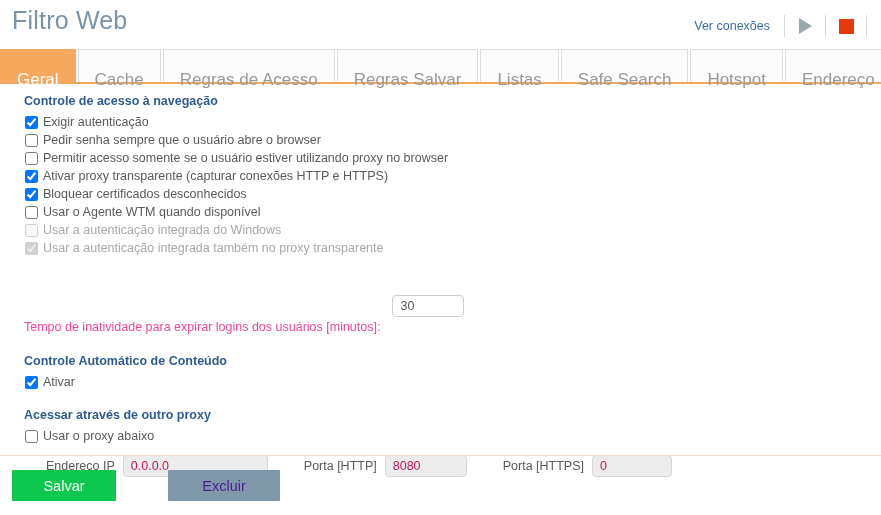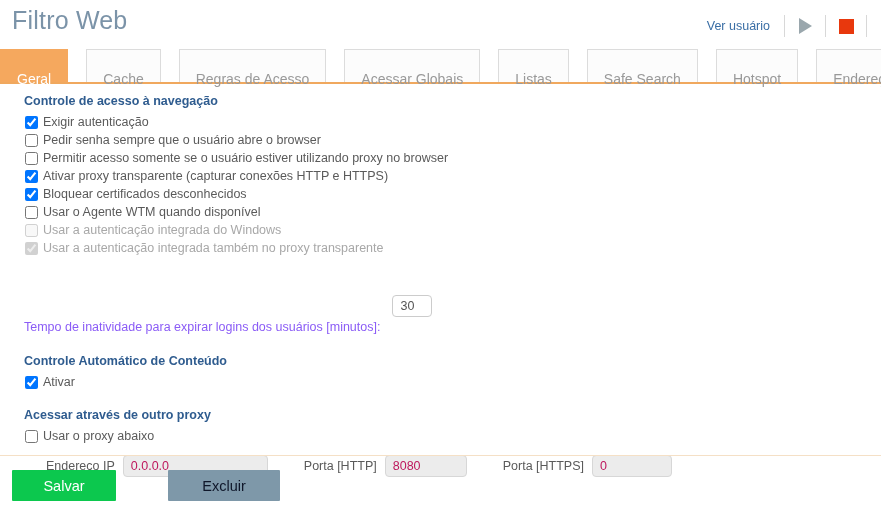--- a/index.html
+++ b/index.html
@@ -73,26 +73,26 @@
     display: flex;
     align-items: flex-end;
     height: 32px;
     border-bottom: 2px solid #f0a85e;
     padding-left: 0;
   }
   .tab {
     height: 28px;
     line-height: 27px;
     padding: 16px 16px;
-    font-size: 14px;
+    font-size: 17px;
     color: #999999;
     background: #fcfcfc;
     border: 1px solid #dcdcdc;
     border-bottom: none;
-    margin-right: 18px;
+    margin-right: 2px;
     cursor: pointer;
     white-space: nowrap;
     text-align: center;
   }
   .tab.active {
     background: #f5a85e;
     border-color: #f5a85e;
     color: #ffffff;
   }
 
@@ -129,41 +129,41 @@
   .chk-row.disabled input[type=checkbox] { cursor: default; }
 
   .timeout-row {
     display: flex;
     align-items: center;
     margin-top: 22px;
     margin-bottom: 20px;
   }
   .timeout-row .lbl {
     font-size: 12.5px;
-    color: #8b5cf6;
+    color: #ec4899;
     margin-right: 12px;
     margin-top: 43px;
   }
   .txt-input {
     height: 22px;
     border: 1px solid #cccccc;
     border-radius: 4px;
     background: #ffffff;
     font-size: 12.5px;
     color: #555555;
     padding: 0 7px;
     font-family: "Liberation Sans", sans-serif;
     outline: none;
   }
   .txt-input:disabled {
     background: #ececec;
     color: #be185d;
     border-color: #d7d7d7;
   }
-  #timeout-field { width: 40px; }
+  #timeout-field { width: 72px; }
   .gap-md { height: 18px; }
 
   .proxy-row {
     display: flex;
     align-items: center;
     margin-top: 12px;
     padding-left: 22px;
   }
   .proxy-row .lbl {
     font-size: 12.5px;
@@ -200,48 +200,48 @@
     padding: 0 16px;
   }
   .btn-save {
     background: #0cc84e;
     width: 104px;
     margin-right: 52px;
   }
   .btn-delete {
     background: #7e98a9;
     width: 112px;
-    color: #0f172a;
+    color: #4c1d95;
     cursor: default;
   }
 </style>
 </head>
 <body>
 
 <div class="header">
   <div class="page-title">Filtro Web</div>
   <div class="header-tools">
-    <a class="link-conexoes">Ver usuário</a>
+    <a class="link-conexoes">Ver conexões</a>
     <div class="vdiv"></div>
     <div class="icon-btn">
       <span class="play-tri"></span>
     </div>
     <div class="vdiv"></div>
     <div class="icon-btn">
       <span class="stop-sq"></span>
     </div>
     <div class="vdiv"></div>
   </div>
 </div>
 
 <div class="tabstrip">
   <div class="tab active">Geral</div>
   <div class="tab">Cache</div>
   <div class="tab">Regras de Acesso</div>
-  <div class="tab">Acessar Globais</div>
+  <div class="tab">Regras Salvar</div>
   <div class="tab">Listas</div>
   <div class="tab">Safe Search</div>
   <div class="tab">Hotspot</div>
   <div class="tab">Endereço</div>
 </div>
 
 <div class="content">
 
   <div class="section-title">Controle de acesso à navegação</div>
 

